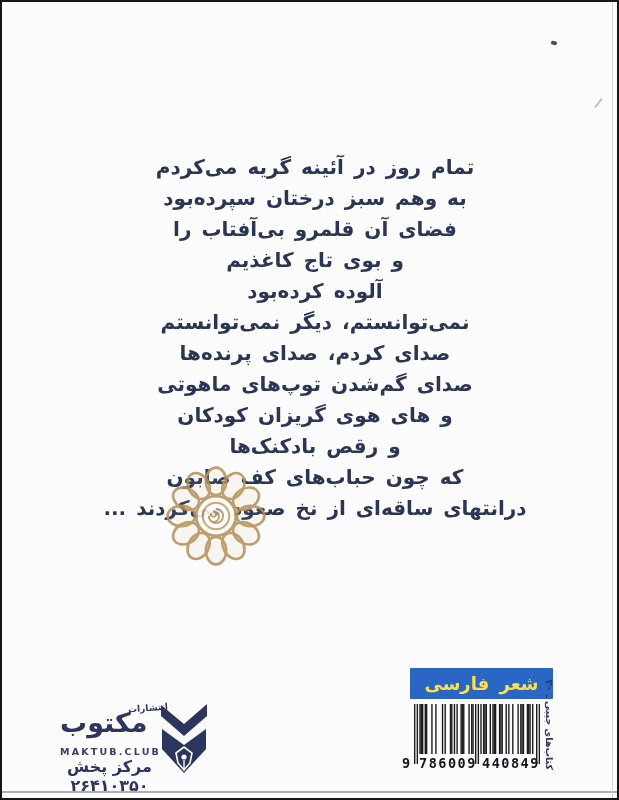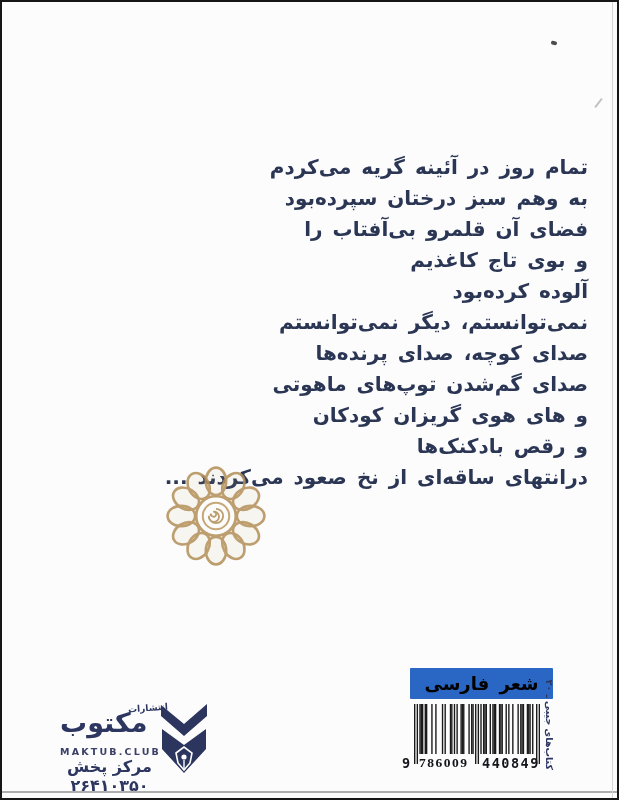--- a/index.html
+++ b/index.html
@@ -14,53 +14,53 @@
   }
   
   .edge-bottom{position:absolute;left:0;bottom:5px;width:100%;height:2px;background:#aeaeae;}
   .edge-right{position:absolute;top:0;right:4px;width:1px;height:100%;background:#d6d6d6;}
   .speck{position:absolute;left:549px;top:39px;width:6px;height:4px;background:#4c4c4c;border-radius:40%;transform:rotate(14deg);}
   .slash{position:absolute;left:591px;top:100px;width:11px;height:2px;background:#c2c2c2;transform:rotate(-52deg);}
 
   
   .poem{
     position:absolute;top:150px;left:40px;right:29px;
-    direction:rtl;text-align:right;
+    direction:rtl;text-align:center;
     color:#2a3654;
     font-size:20px;font-weight:bold;line-height:31px;
     word-spacing:3px;
   }
 
   
   .flower{position:absolute;left:160px;top:460px;width:108px;height:108px;opacity:.88;}
 
   
   .publisher{position:absolute;left:58px;top:700px;width:148px;height:74px;color:#2d3660;}
   .pub-imprint{position:absolute;top:1px;left:68px;font-size:9px;font-weight:bold;transform:rotate(-4deg);direction:rtl;}
   .pub-name{position:absolute;top:6px;left:0;width:98px;text-align:left;font-size:27px;font-weight:bold;direction:rtl;line-height:30px;}
   .pub-latin{position:absolute;top:44px;left:0;width:99px;text-align:center;font-size:9.5px;font-weight:bold;letter-spacing:2.2px;color:#3a4066;}
   .pub-dist{position:absolute;top:55px;left:0;width:99px;text-align:center;font-size:16px;font-weight:bold;direction:rtl;}
   .emblem{position:absolute;right:0;top:2px;width:48px;height:70px;}
 
   
   .category{
     position:absolute;left:408px;top:666px;width:143px;height:31px;
-    background:#2a66c3;color:#000000;
+    background:#2a66c3;color:#fde047;
     display:flex;align-items:center;justify-content:center;
     font-size:18px;font-weight:bold;direction:rtl;word-spacing:4px;
     border-radius:1px;
   }
 
   
   .barcode-area{position:absolute;left:400px;top:700px;width:170px;height:80px;}
   .barcode-svg{position:absolute;left:12px;top:2px;width:126px;height:62px;fill:#1a1a1a;}
   .isbn-row{position:absolute;left:0;top:53px;width:140px;height:16px;color:#15161c;
     font-family:"DejaVu Sans Mono", monospace;font-size:13.5px;font-weight:bold;}
   .isbn-lead{position:absolute;left:0;top:0;}
-  .isbn-g1{position:absolute;left:17px;top:0;letter-spacing:1.5px;font-family:Liberation Serif, serif;}
+  .isbn-g1{position:absolute;left:17px;top:0;letter-spacing:1.5px;}
   .isbn-g2{position:absolute;left:80px;top:0;letter-spacing:1.5px;}
   .series-vertical{
     position:absolute;left:553px;top:702px;width:66px;height:11px;
     transform:rotate(90deg);transform-origin:0 0;
     direction:rtl;text-align:right;
     font-size:9.5px;font-weight:bold;color:#2d3660;white-space:nowrap;
   }
 </style>
 </head>
 <body>
@@ -72,24 +72,25 @@
   <div class="speck"></div>
   <div class="slash"></div>
 
   <div class="poem">
     <div>تمام روز در آئینه گریه می‌کردم</div>
     <div>به وهم سبز درختان سپرده‌بود</div>
     <div>فضای آن قلمرو بی‌آفتاب را</div>
     <div>و بوی تاج کاغذیم</div>
     <div>آلوده کرده‌بود</div>
     <div>نمی‌توانستم، دیگر نمی‌توانستم</div>
-    <div>صدای کوچه، صدای پرنده‌ها</div>
+    <div>صدای کردم، صدای پرنده‌ها</div>
     <div>صدای گم‌شدن توپ‌های ماهوتی</div>
     <div>و های هوی گریزان کودکان</div>
     <div>و رقص بادکنک‌ها</div>
+    <div>که چون حباب‌های کف صابون</div>
     <div>درانتهای ساقه‌ای از نخ صعود می‌کردند ...</div>
   </div>
 
   <svg class="flower" viewBox="0 0 106 106">
     <g stroke="#b5925c" fill="rgba(197,167,112,0.10)" stroke-width="2.6">
       <ellipse cx="53" cy="19" rx="10" ry="13.5"></ellipse>
       <ellipse cx="53" cy="19" rx="10" ry="13.5" transform="rotate(30 53 53)"></ellipse>
       <ellipse cx="53" cy="19" rx="10" ry="13.5" transform="rotate(60 53 53)"></ellipse>
       <ellipse cx="53" cy="19" rx="10" ry="13.5" transform="rotate(90 53 53)"></ellipse>
       <ellipse cx="53" cy="19" rx="10" ry="13.5" transform="rotate(120 53 53)"></ellipse>

